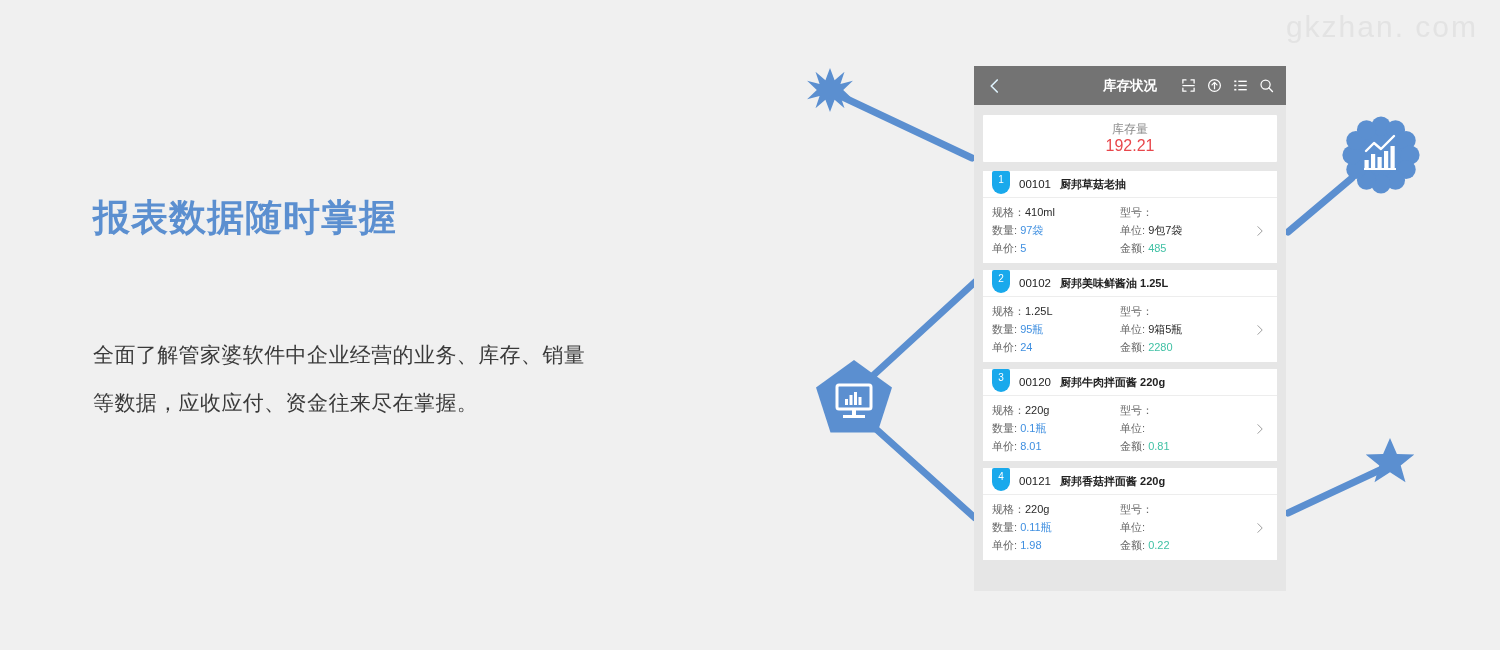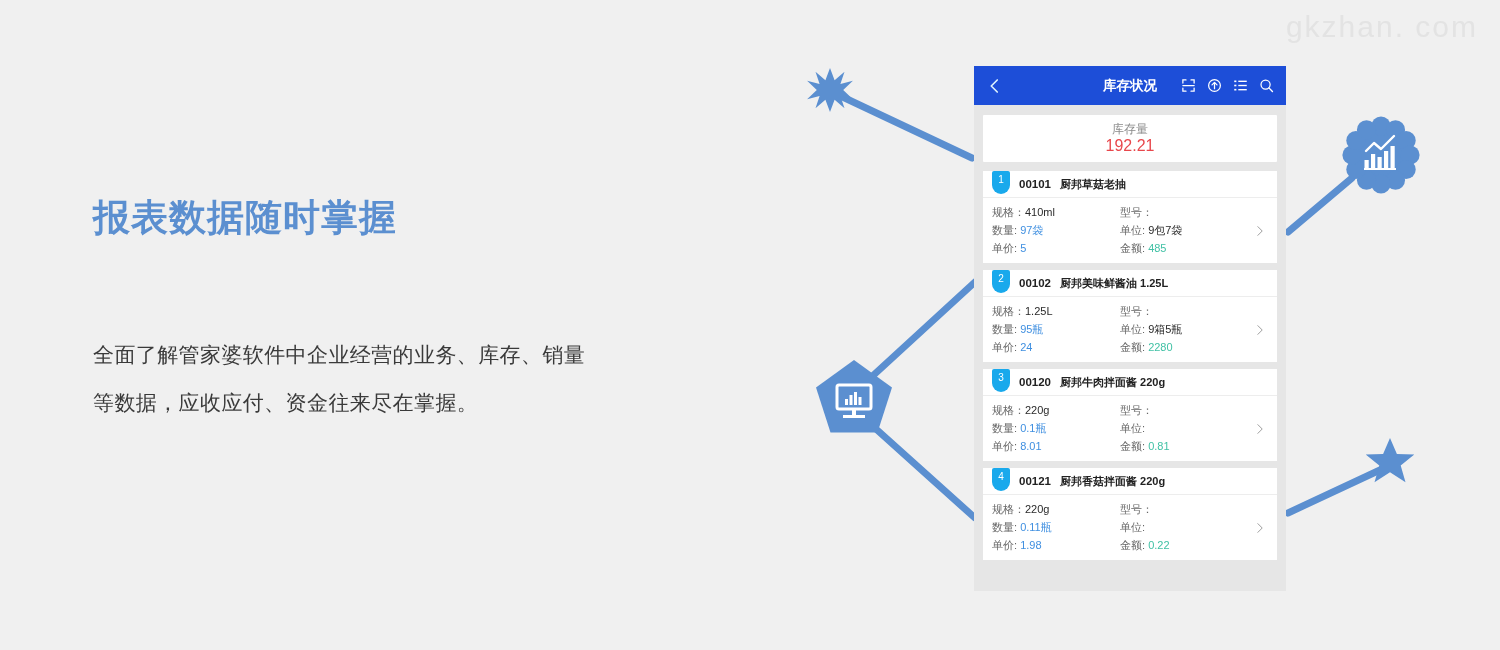--- a/index.html
+++ b/index.html
@@ -74,21 +74,21 @@
     position: absolute;
     left: 974px;
     top: 66px;
     width: 312px;
     height: 525px;
     background: #e6e6e6;
     overflow: hidden;
   }
   .appbar {
     height: 39px;
-    background: #1d4ed8;
+    background: #737373;
     display: flex;
     align-items: center;
     padding: 0 12px;
     box-sizing: border-box;
     position: relative;
   }
   .appbar .back {
     width: 18px; height: 18px;
     flex: 0 0 auto;
     display: block;
@@ -168,21 +168,21 @@
     padding-top: 3px;
     box-sizing: border-box;
     border-radius: 2px 2px 9px 9px;
     margin-top: -4px;
     flex: 0 0 auto;
   }
   .code {
     margin-left: 9px;
     font-size: 11.5px;
     color: #222;
-    font-weight: bold;
+    font-weight: normal;
   }
   .pname {
     margin-left: 9px;
     font-size: 11px;
     color: #222;
     font-weight: bold;
   }
 
   .row-body {
     display: flex;

